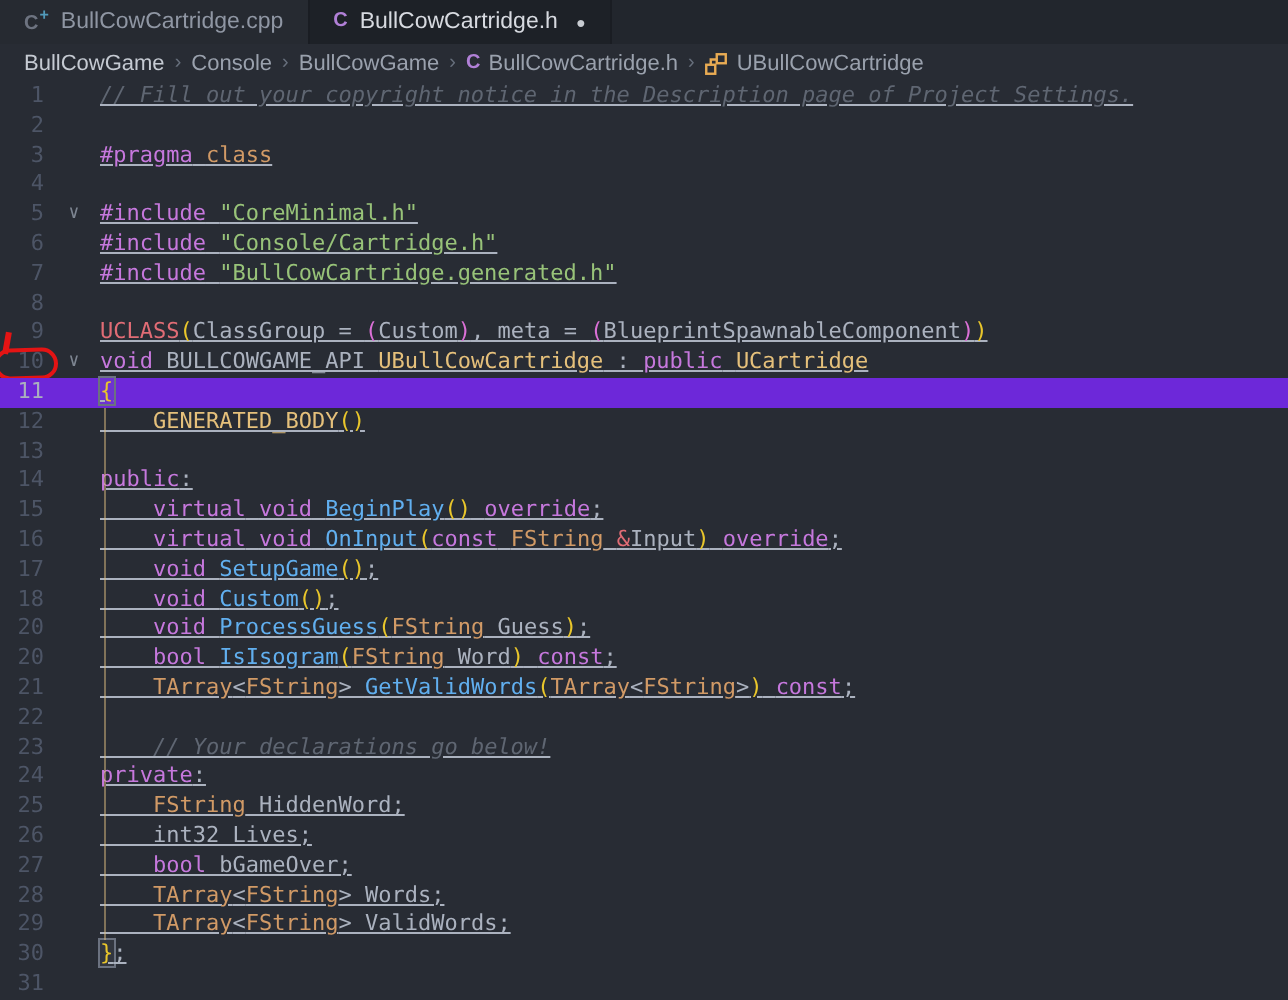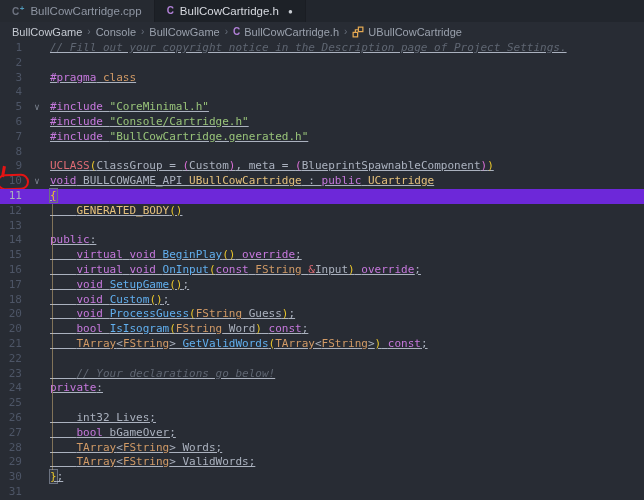--- a/index.html
+++ b/index.html
@@ -269,20 +269,21 @@
             <span class="lnum">24</span>
             <span class="fold"></span>
           </div>
           <pre class="code"><span class="tok-kw">private</span><span class="tok-pl">:</span></pre>
         </div>
         <div class="line">
           <div class="gutter">
             <span class="lnum">25</span>
             <span class="fold"></span>
           </div>
+          <pre class="code"><span class="tok-pl">    </span><span class="tok-type">FString</span><span class="tok-pl"> HiddenWord;</span></pre>
         </div>
         <div class="line">
           <div class="gutter">
             <span class="lnum">26</span>
             <span class="fold"></span>
           </div>
           <pre class="code"><span class="tok-pl">    int32 Lives;</span></pre>
         </div>
         <div class="line">
           <div class="gutter">

